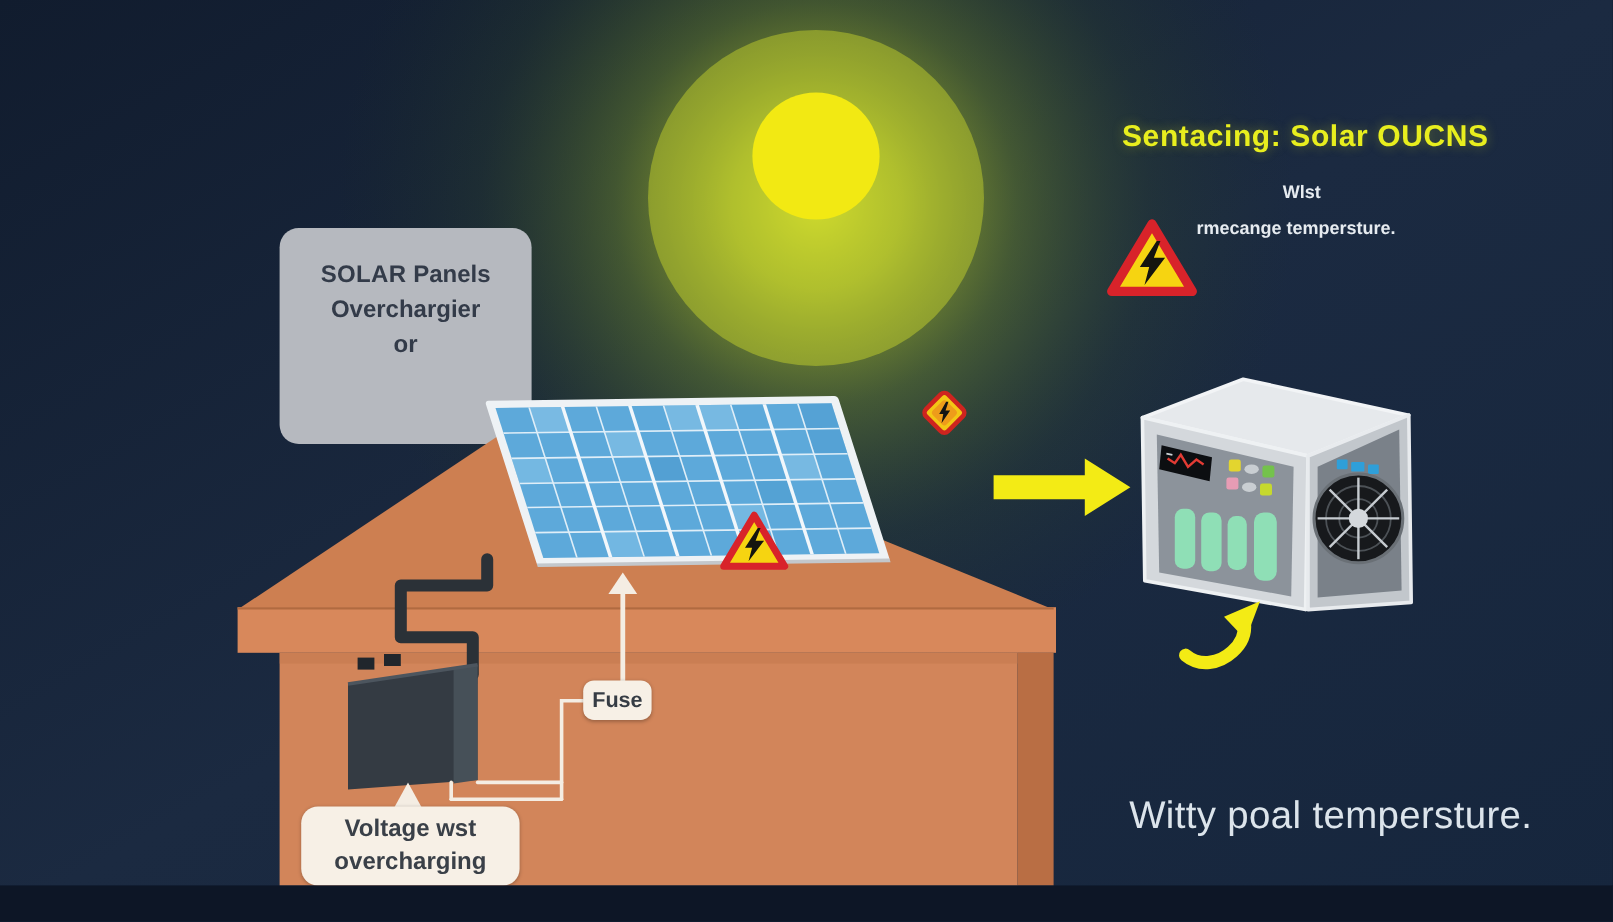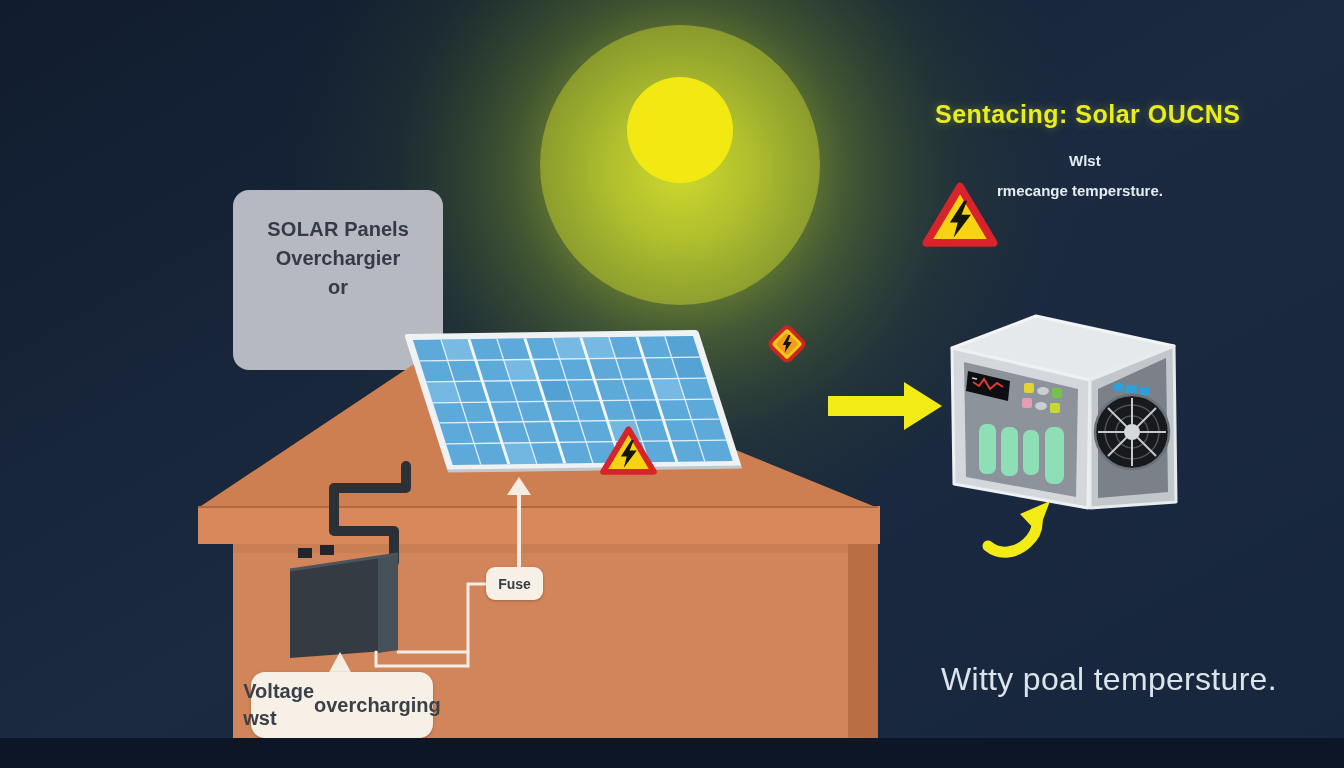--- a/index.html
+++ b/index.html
@@ -10,22 +10,22 @@
   .headline{color:#e8ee1e;font-size:25px;font-weight:800;letter-spacing:.5px;
             text-shadow:0 0 10px rgba(232,238,30,.35);}
   .subtitle{color:#e6ebf0;font-size:15px;font-weight:600;line-height:30px;}
   .subtitle .l1{padding-left:72px;}
   .solar-box-text{width:210px;text-align:center;color:#333b49;font-size:20px;
                   line-height:29px;font-weight:600;}
   .solar-box-text .b{font-weight:800;letter-spacing:.3px;}
   .chip{background:#f7f0e6;border-radius:9px;display:flex;align-items:center;
         justify-content:center;color:#363c44;font-weight:700;
         box-shadow:0 1px 3px rgba(0,0,0,.25);}
-  .fuse{width:57px;height:33px;font-size:14px;}
-  .voltage{width:182px;height:66px;border-radius:14px;flex-direction:row;
+  .fuse{width:57px;height:33px;font-size:18px;}
+  .voltage{width:182px;height:66px;border-radius:14px;flex-direction:column;
            font-size:20px;line-height:27px;font-weight:600;color:#3a4048;}
   .caption{color:#dce4eb;font-size:32px;font-weight:500;letter-spacing:.3px;}
 </style>
 </head>
 <body>
 
 <div id="stage">
 
   <svg class="scene" width="1344" height="768" viewBox="0 0 1344 768">
     <defs>

